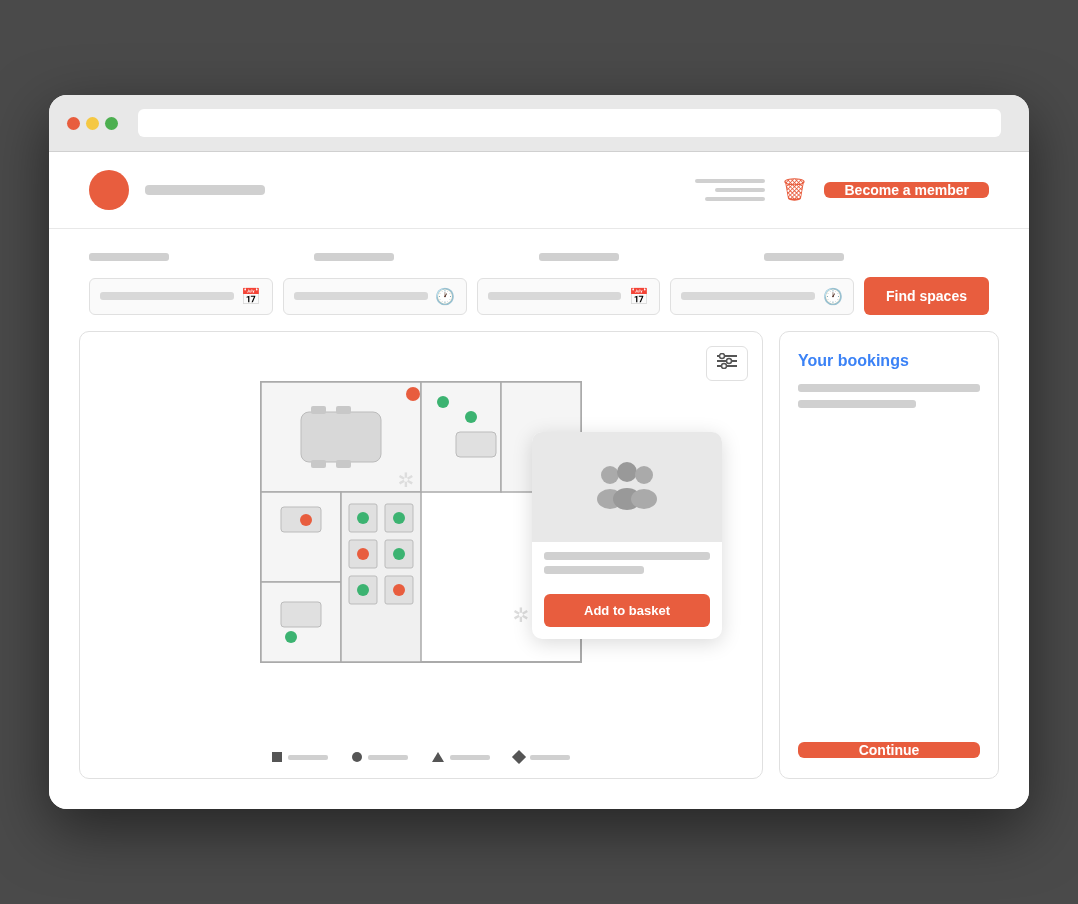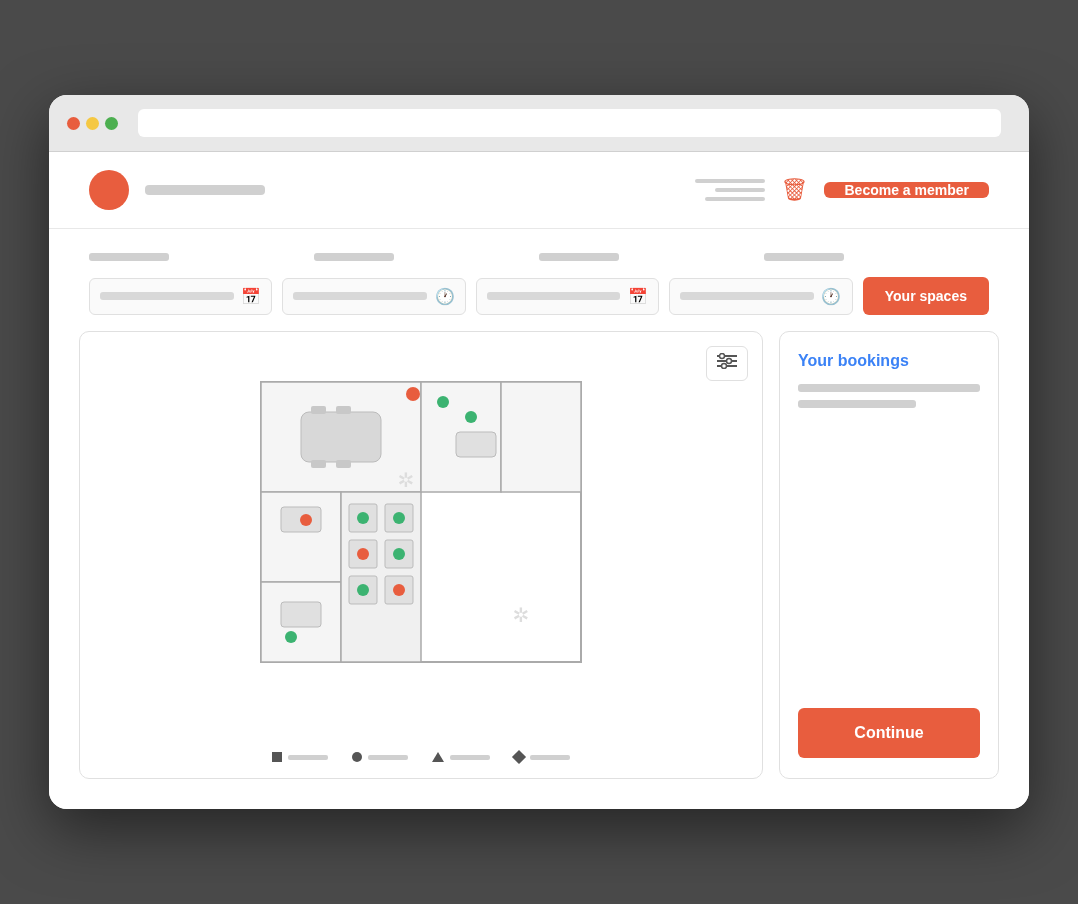--- a/index.html
+++ b/index.html
@@ -292,22 +292,22 @@
       border-radius: 3px;
     }
     .booking-bar.short { width: 65%; }
     .btn-continue {
       display: block;
       width: 100%;
       background: #e85d3e;
       color: white;
       border: none;
       border-radius: 6px;
-      padding: 16px;
-      font-size: 16px;
+      padding: 0;
+      font-size: 14px;
       font-weight: 600;
       cursor: pointer;
       text-align: center;
       margin-top: auto;
     }
   </style>
 </head>
 <body>
 
 <div class="browser-window">
@@ -363,21 +363,21 @@
           <span class="field-icon">🕐</span>
         </div>
         <div class="search-field">
           <div class="search-field-bar"></div>
           <span class="field-icon">📅</span>
         </div>
         <div class="search-field">
           <div class="search-field-bar"></div>
           <span class="field-icon">🕐</span>
         </div>
-        <button class="btn-find-spaces">Your spaces</button>
+        <button class="btn-find-spaces">Find spaces</button>
       </div>
     </div>
 
     <div class="main-area">
 
       <div class="map-panel">
 
         <div class="filter-icon-btn">
           <svg width="20" height="16" viewBox="0 0 20 16" fill="none">
             <line x1="0" y1="3" x2="20" y2="3" stroke="#555" stroke-width="2"></line>
@@ -436,20 +436,41 @@
 
           <circle cx="262" cy="50" r="6" fill="#3cb371"></circle>
           <circle cx="290" cy="65" r="6" fill="#3cb371"></circle>
 
           <text x="225" y="135" font-size="20" fill="#ddd" text-anchor="middle">✲</text>
           <text x="340" y="270" font-size="20" fill="#ddd" text-anchor="middle">✲</text>
 
           <rect x="275" y="80" width="40" height="25" rx="4" fill="#e0e0e0" stroke="#bbb" stroke-width="1"></rect>
         </svg>
 
+        <div class="popup-card">
+          <div class="popup-image">
+
+            <svg width="70" height="60" viewBox="0 0 70 60">
+
+              <circle cx="18" cy="18" r="9" fill="#aaa"></circle>
+              <ellipse cx="18" cy="42" rx="13" ry="10" fill="#aaa"></ellipse>
+
+              <circle cx="35" cy="15" r="10" fill="#999"></circle>
+              <ellipse cx="35" cy="42" rx="14" ry="11" fill="#999"></ellipse>
+
+              <circle cx="52" cy="18" r="9" fill="#aaa"></circle>
+              <ellipse cx="52" cy="42" rx="13" ry="10" fill="#aaa"></ellipse>
+            </svg>
+          </div>
+          <div class="popup-info">
+            <div class="popup-text-bar"></div>
+            <div class="popup-text-bar short"></div>
+          </div>
+          <button class="btn-add-basket">Add to basket</button>
+        </div>
 
         <div class="legend">
           <div class="legend-item">
             <div class="legend-square"></div>
             <div class="legend-bar"></div>
           </div>
           <div class="legend-item">
             <div class="legend-circle"></div>
             <div class="legend-bar"></div>
           </div>

